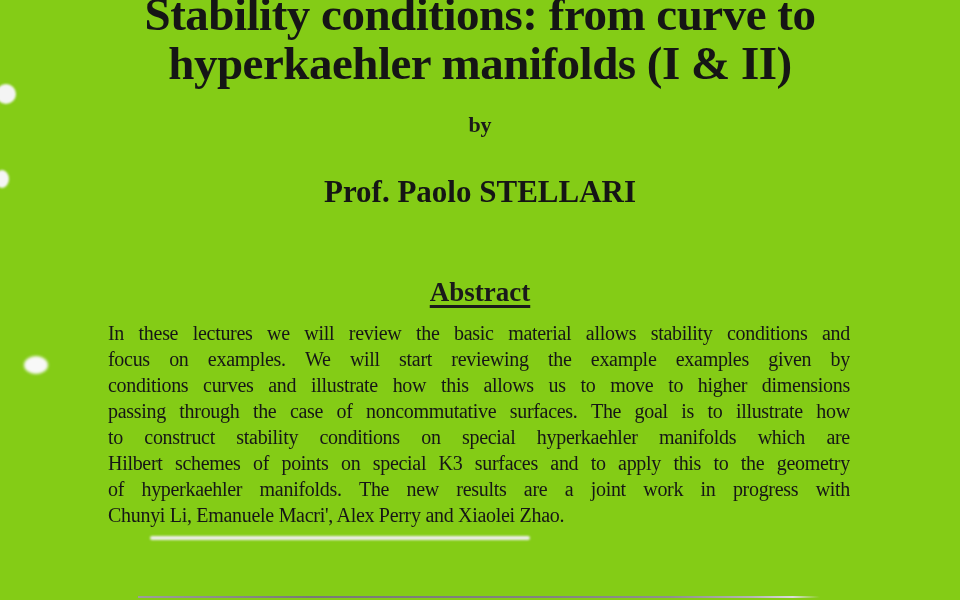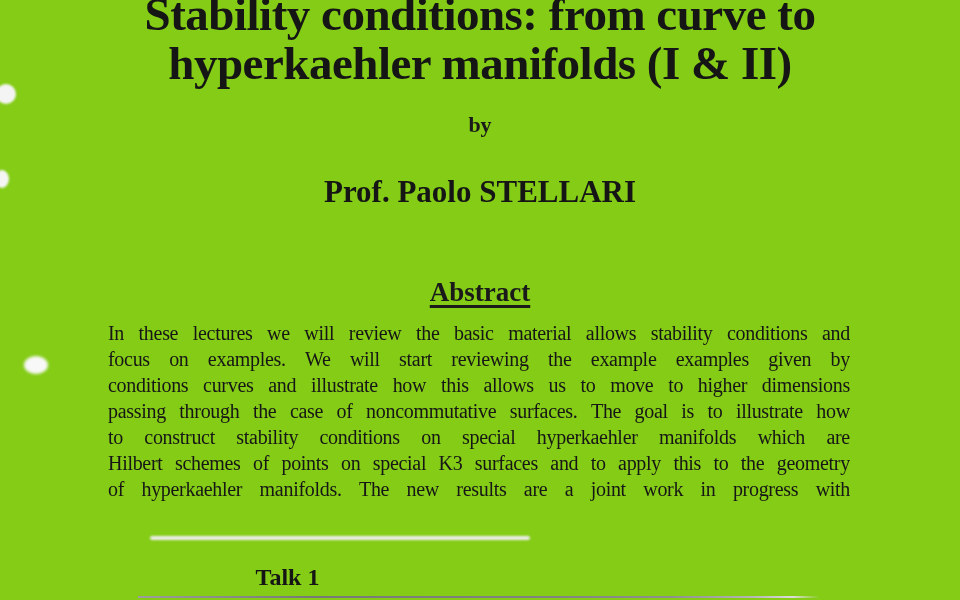--- a/index.html
+++ b/index.html
@@ -245,23 +245,23 @@
         <span class="w">new</span>
         <span class="w">results</span>
         <span class="w">are</span>
         <span class="w">a</span>
         <span class="w">joint</span>
         <span class="w">work</span>
         <span class="w">in</span>
         <span class="w">progress</span>
         <span class="w">with</span>
       </div>
+    <div class="plain-line">Chunyi Li, Emanuele Macri', Alex Perry and Xiaolei Zhao.</div>
   </div>
 
-  <div class="talk-header talk-1">Talk 1</div>
 
   <div class="table-top-rule"></div>
 
   <div class="scan-artifact art-1"></div>
   <div class="scan-artifact art-2"></div>
   <div class="scan-artifact art-3"></div>
   <div class="scan-artifact art-4"></div>
 
 </div>
 

